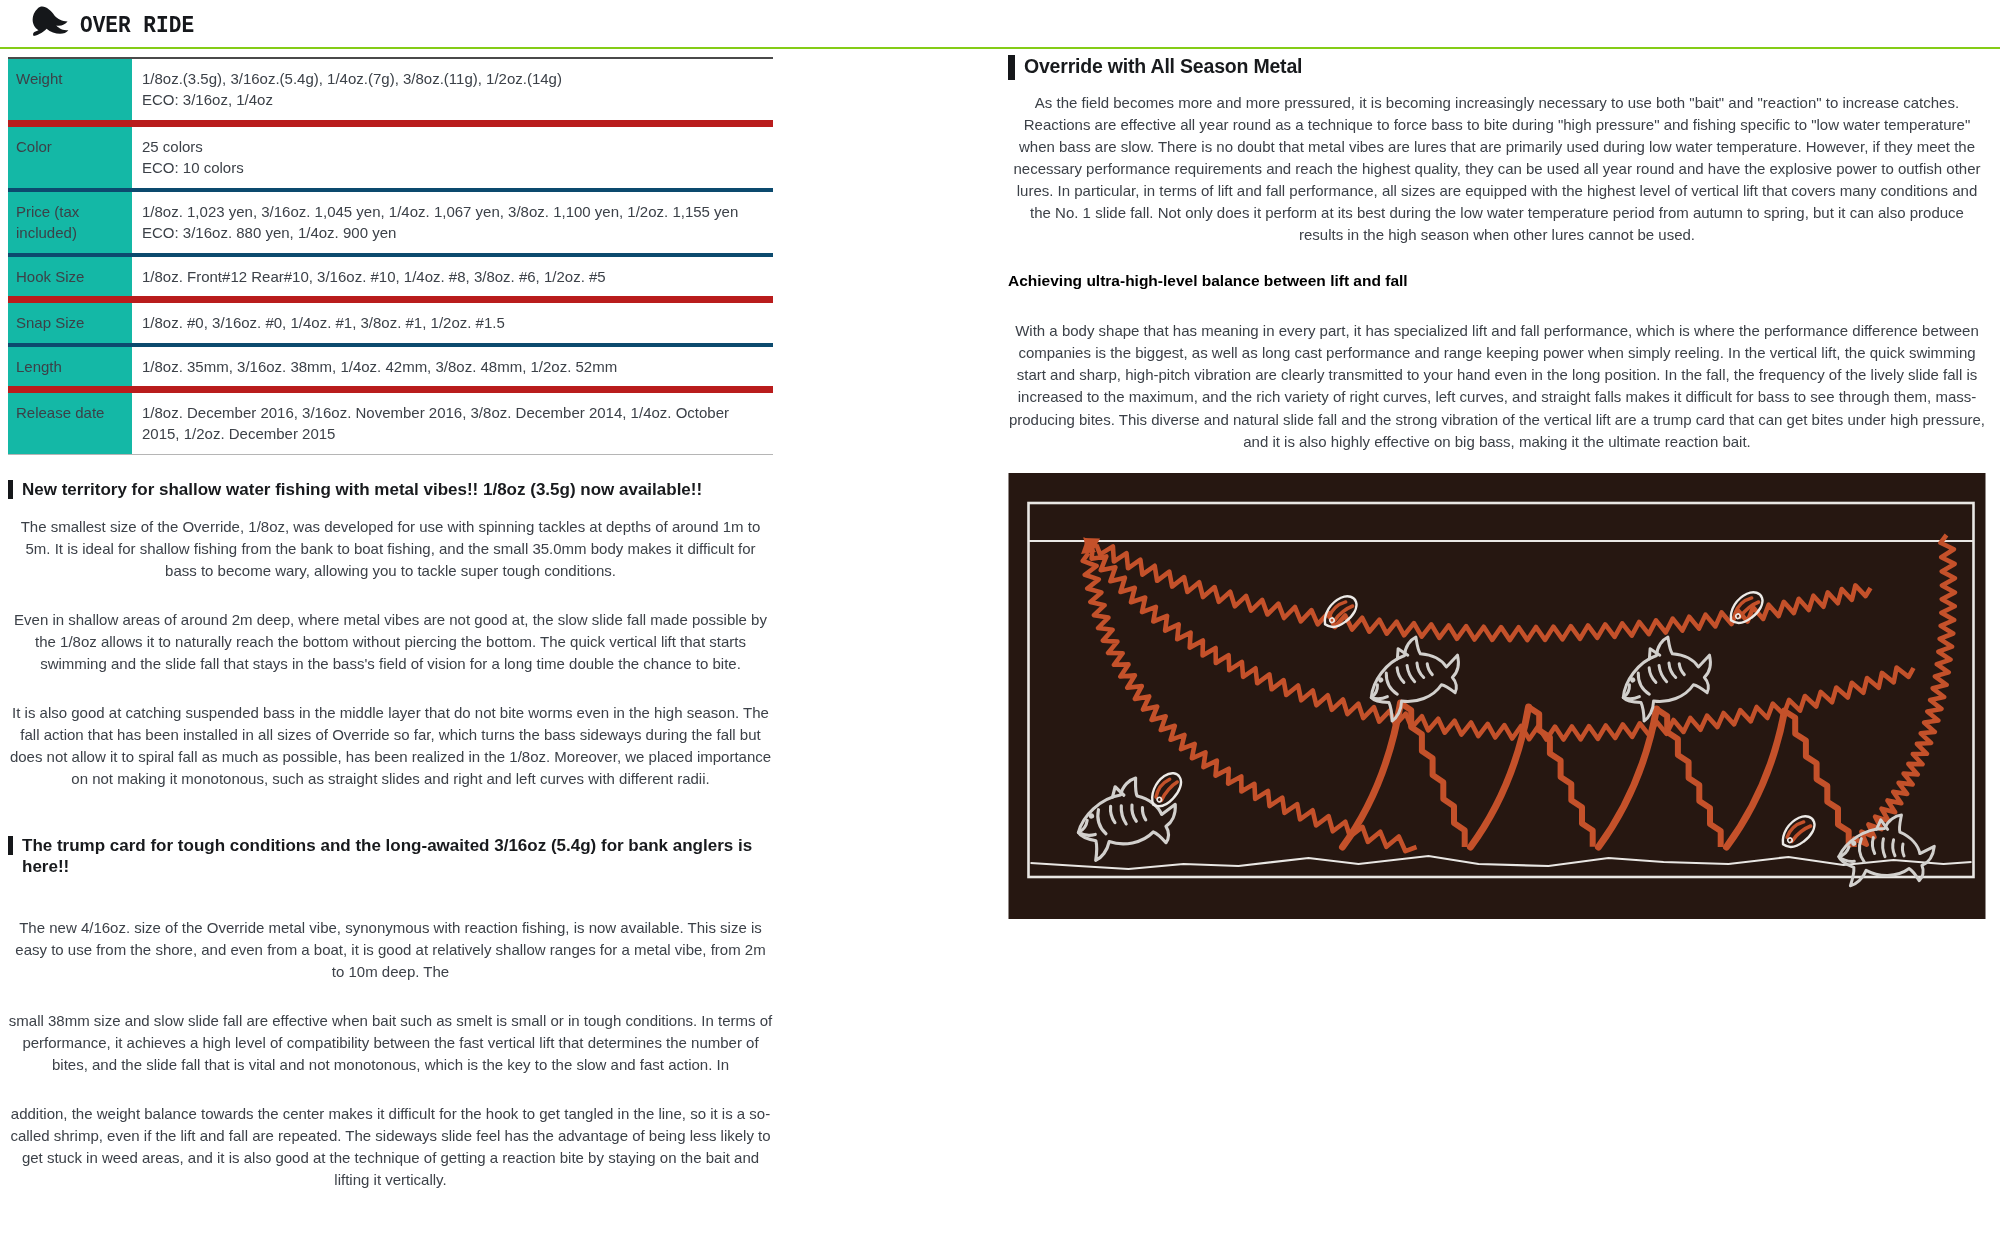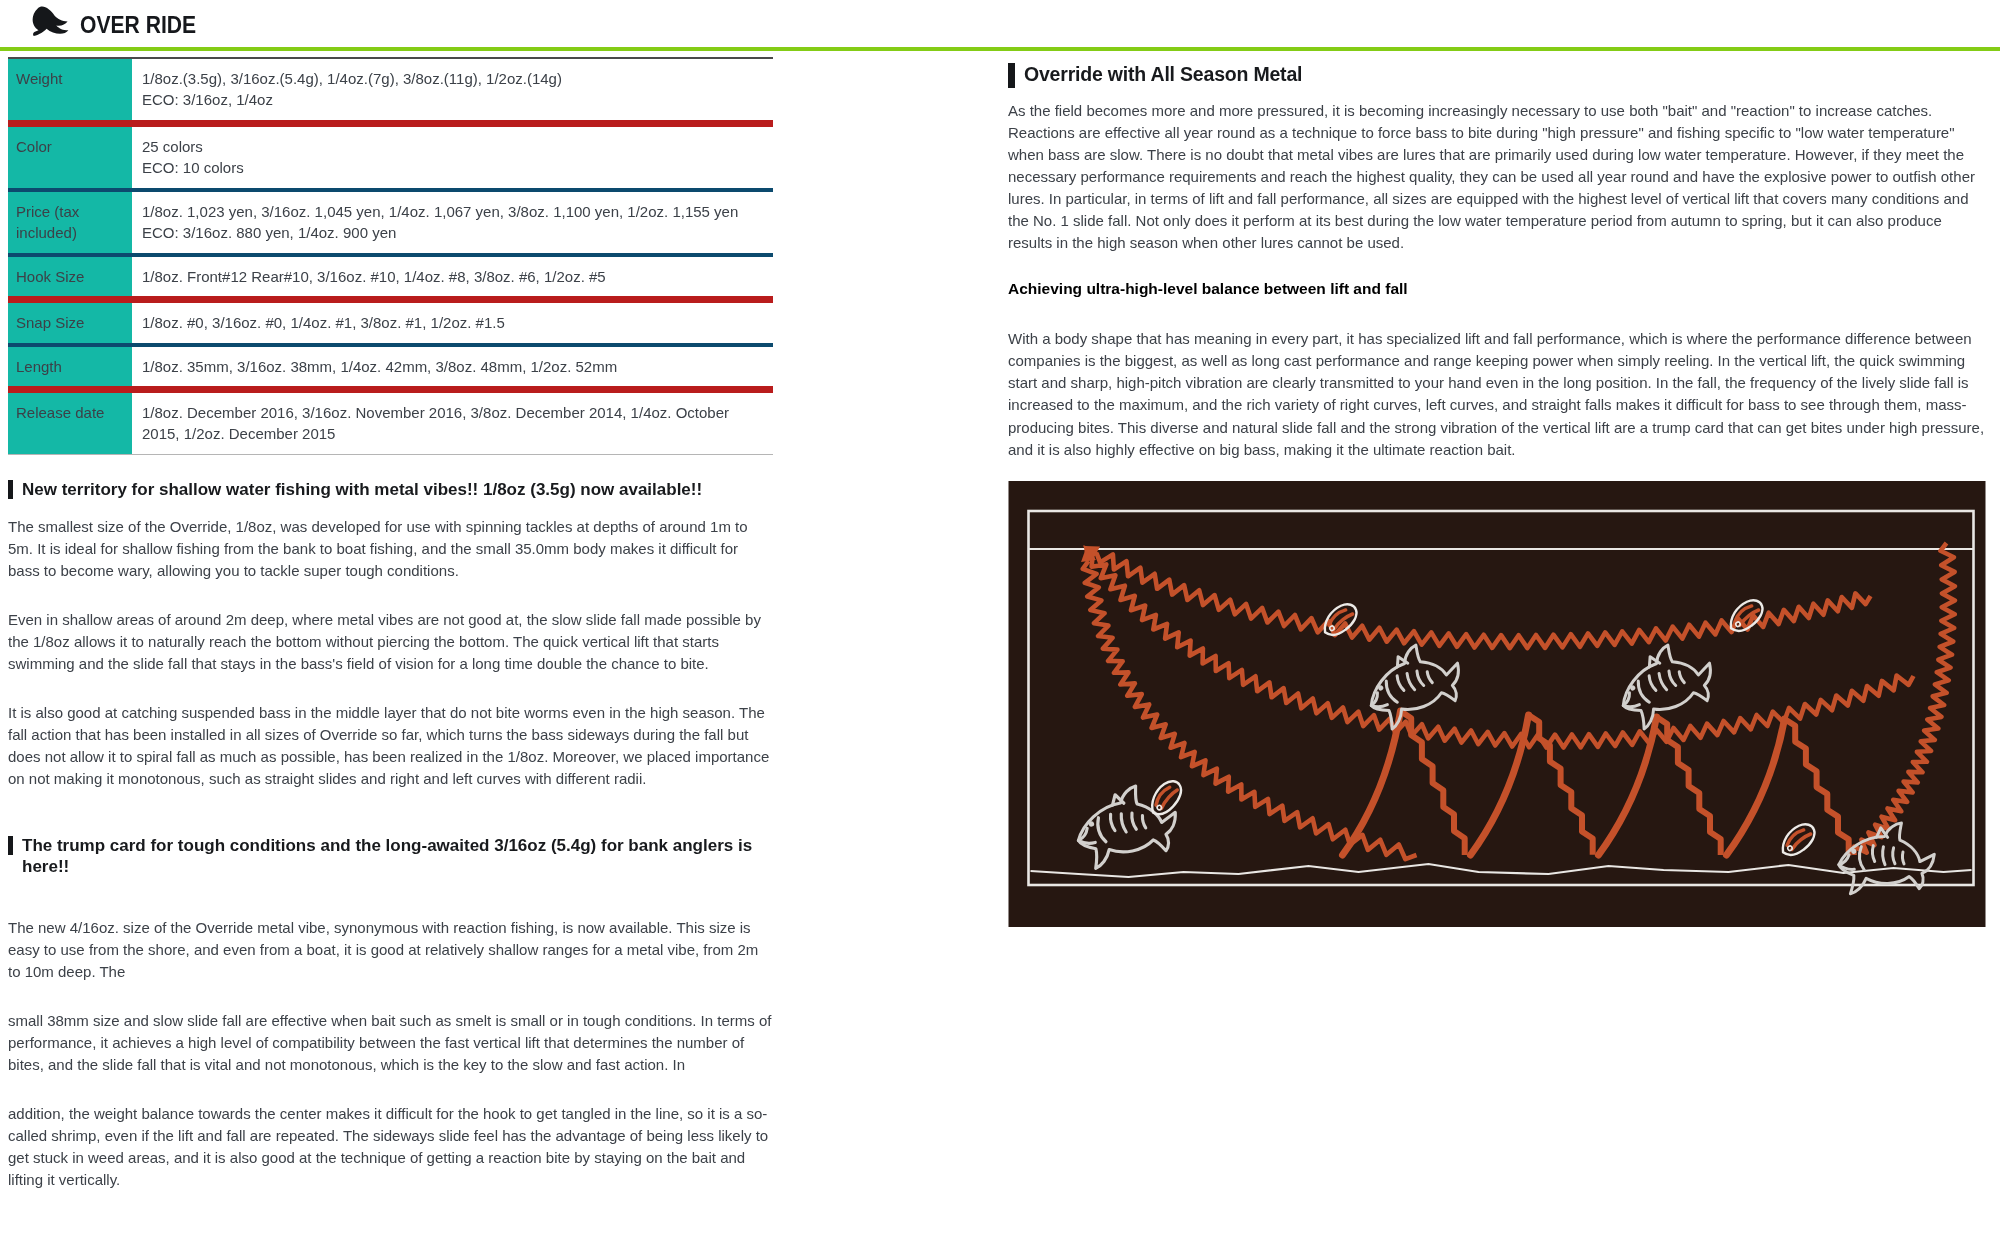--- a/index.html
+++ b/index.html
@@ -2,47 +2,47 @@
 <html><head>
 <meta charset="utf-8">
 <style>
   html,body{margin:0;padding:0;background:#ffffff;}
   body{
     width:2000px;height:1236px;position:relative;overflow:hidden;
     font-family:"Liberation Sans","DejaVu Sans",sans-serif;
     color:#3c4148;
   }
   
-  .page-header{position:absolute;left:0;top:0;width:2000px;height:47px;border-bottom:4px solid #84cc16;}
+  .page-header{position:absolute;left:0;top:0;width:2000px;height:47px;border-bottom:2px solid #84cc16;font-family:Liberation Mono, monospace;}
   .brand{position:absolute;left:28px;top:4px;display:flex;align-items:center;gap:10px;}
   .brand-name{
     font-size:24px;font-weight:800;color:#16181c;letter-spacing:0;
     transform:scaleX(.88);transform-origin:left center;white-space:nowrap;
   }
   
   .col-left{position:absolute;left:8px;top:57px;width:765px;}
-  .col-right{position:absolute;left:1008px;top:63px;width:978px;}
+  .col-right{position:absolute;left:1008px;top:55px;width:978px;}
   
   table.spec{width:100%;border-collapse:collapse;border-top:2px solid #4a4a4a;border-bottom:1px solid #b5b5b5;
     font-size:15px;color:#3c4148;}
   table.spec td{padding:9px 10px 9px 10px;vertical-align:top;border-top:7px solid #b91c1c;line-height:1.43;}
   table.spec tr:first-child td{border-top:none;}
   table.spec tr.thick td{border-top:4px solid #0c4a6e;}
   table.spec td.lbl{background:#14b8a6;width:106px;padding-left:8px;}
   
   .h-block{display:flex;align-items:flex-start;gap:9px;font-weight:bold;color:#181a1d;}
   .h-bar{flex:none;background:#15171a;}
   .h-left{font-size:17px;line-height:1.25;margin:24px 0 16px 0;}
   .h-left .h-bar{width:5px;height:19px;margin-top:1px;}
   .h-left2{margin-top:44px;margin-bottom:40px;}
   .h-right{font-size:19.5px;letter-spacing:-.2px;margin:0 0 12px 0;}
   .h-right .h-bar{width:7px;height:25px;}
   .sub-h{font-size:15.5px;font-weight:bold;color:#000000;margin:26px 0 30px 0;}
   
-  p.body{font-size:15px;line-height:1.47;margin:0 0 27px 0;}
+  p.body{font-size:15px;line-height:1.47;margin:0 0 27px 0;text-align:center;}
   .col-right p.body{margin-bottom:20px;}
   
   .diagram{width:978px;height:446px;margin-top:16px;}
   .diagram svg{display:block;}
 </style>
 </head>
 <body>
 
 <div class="page-header">
   <div class="brand">

